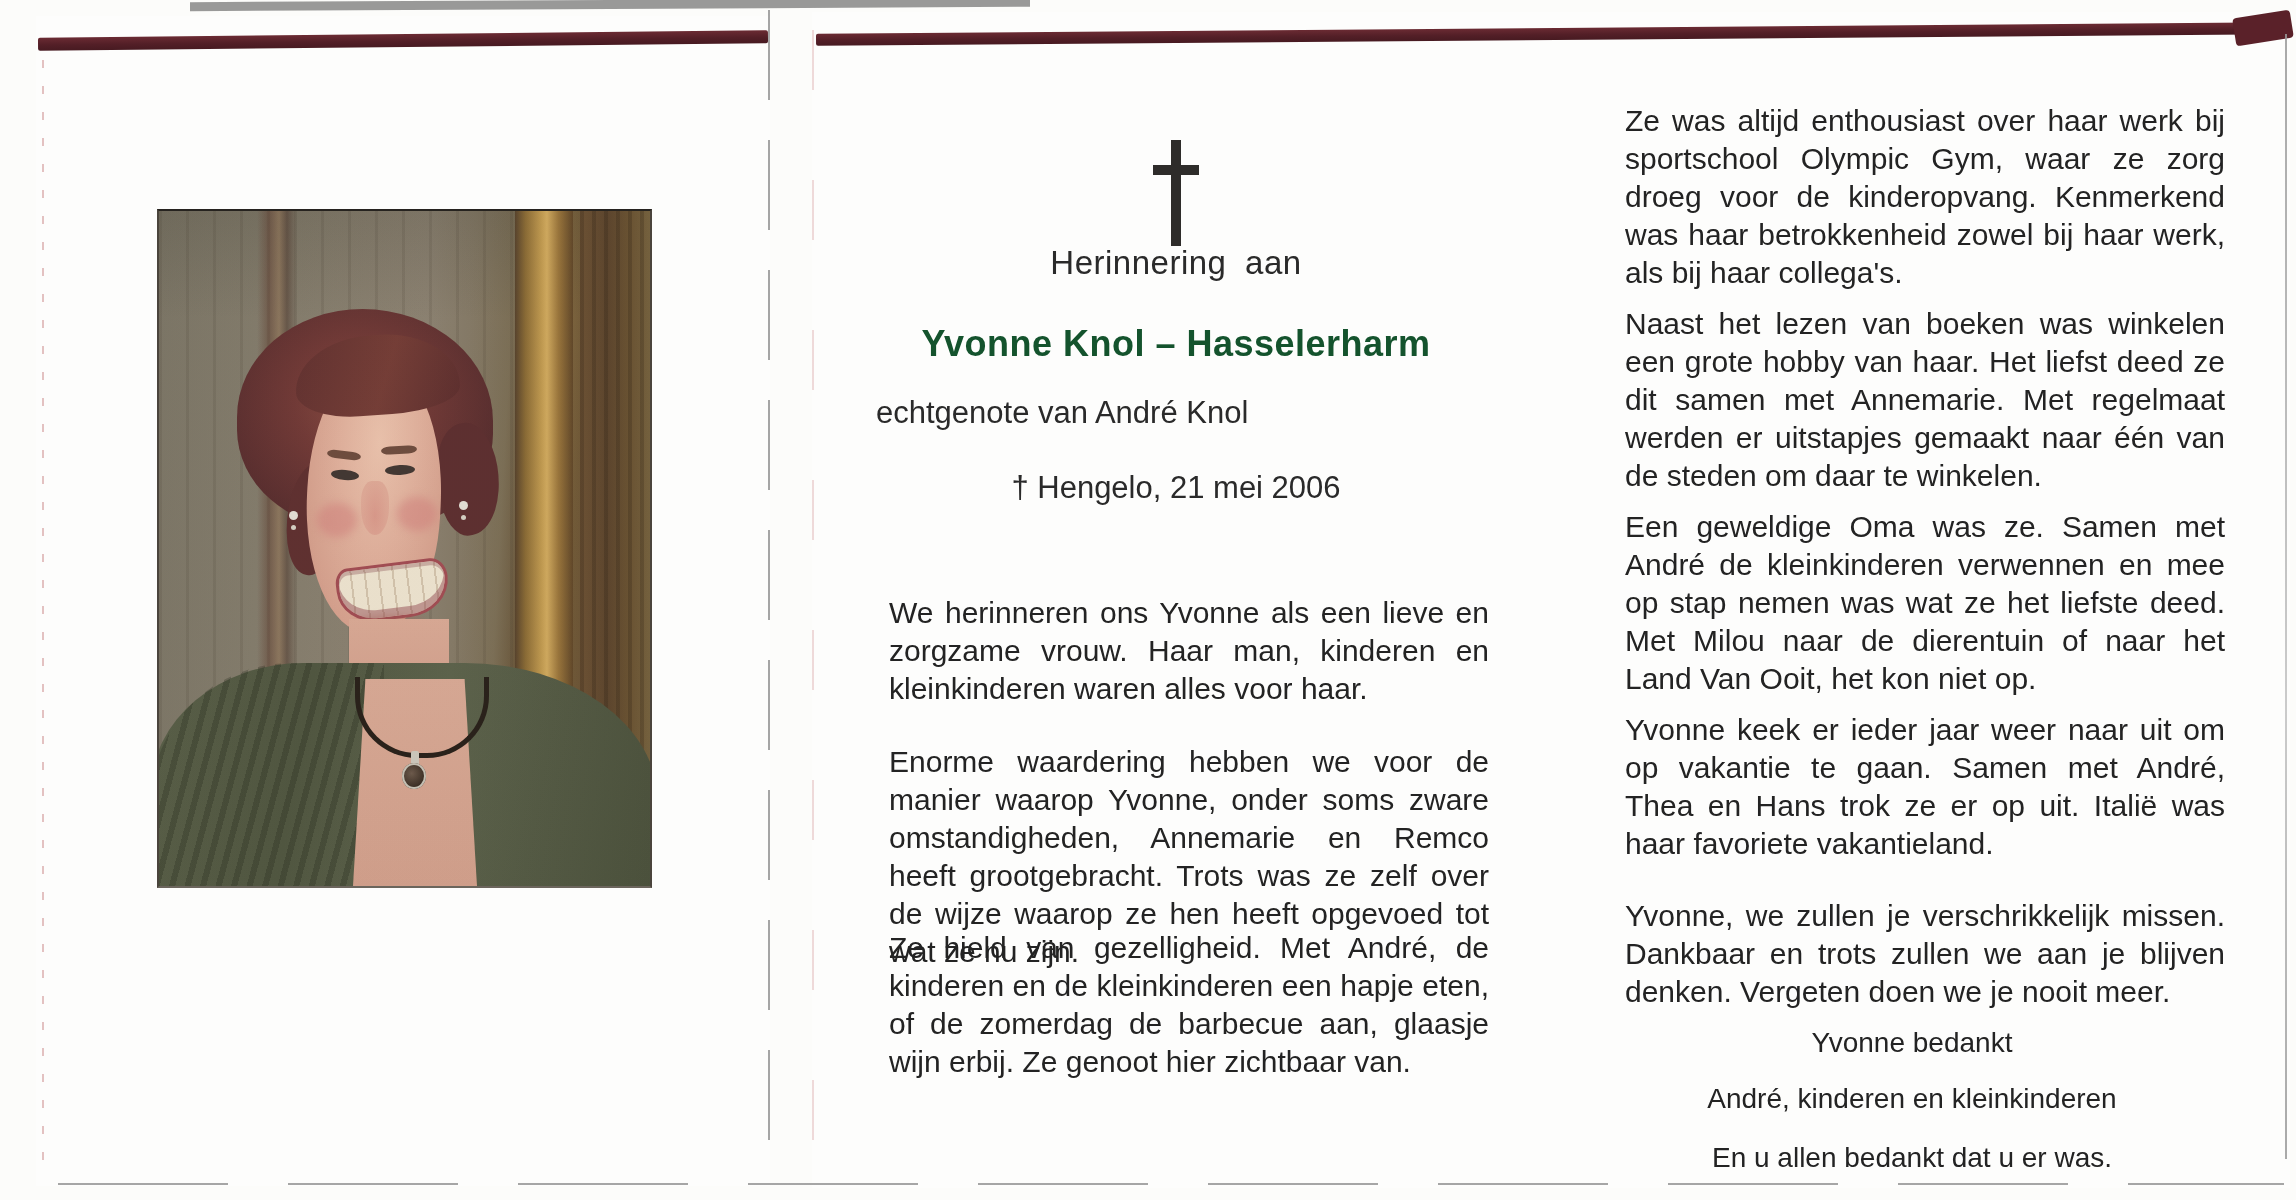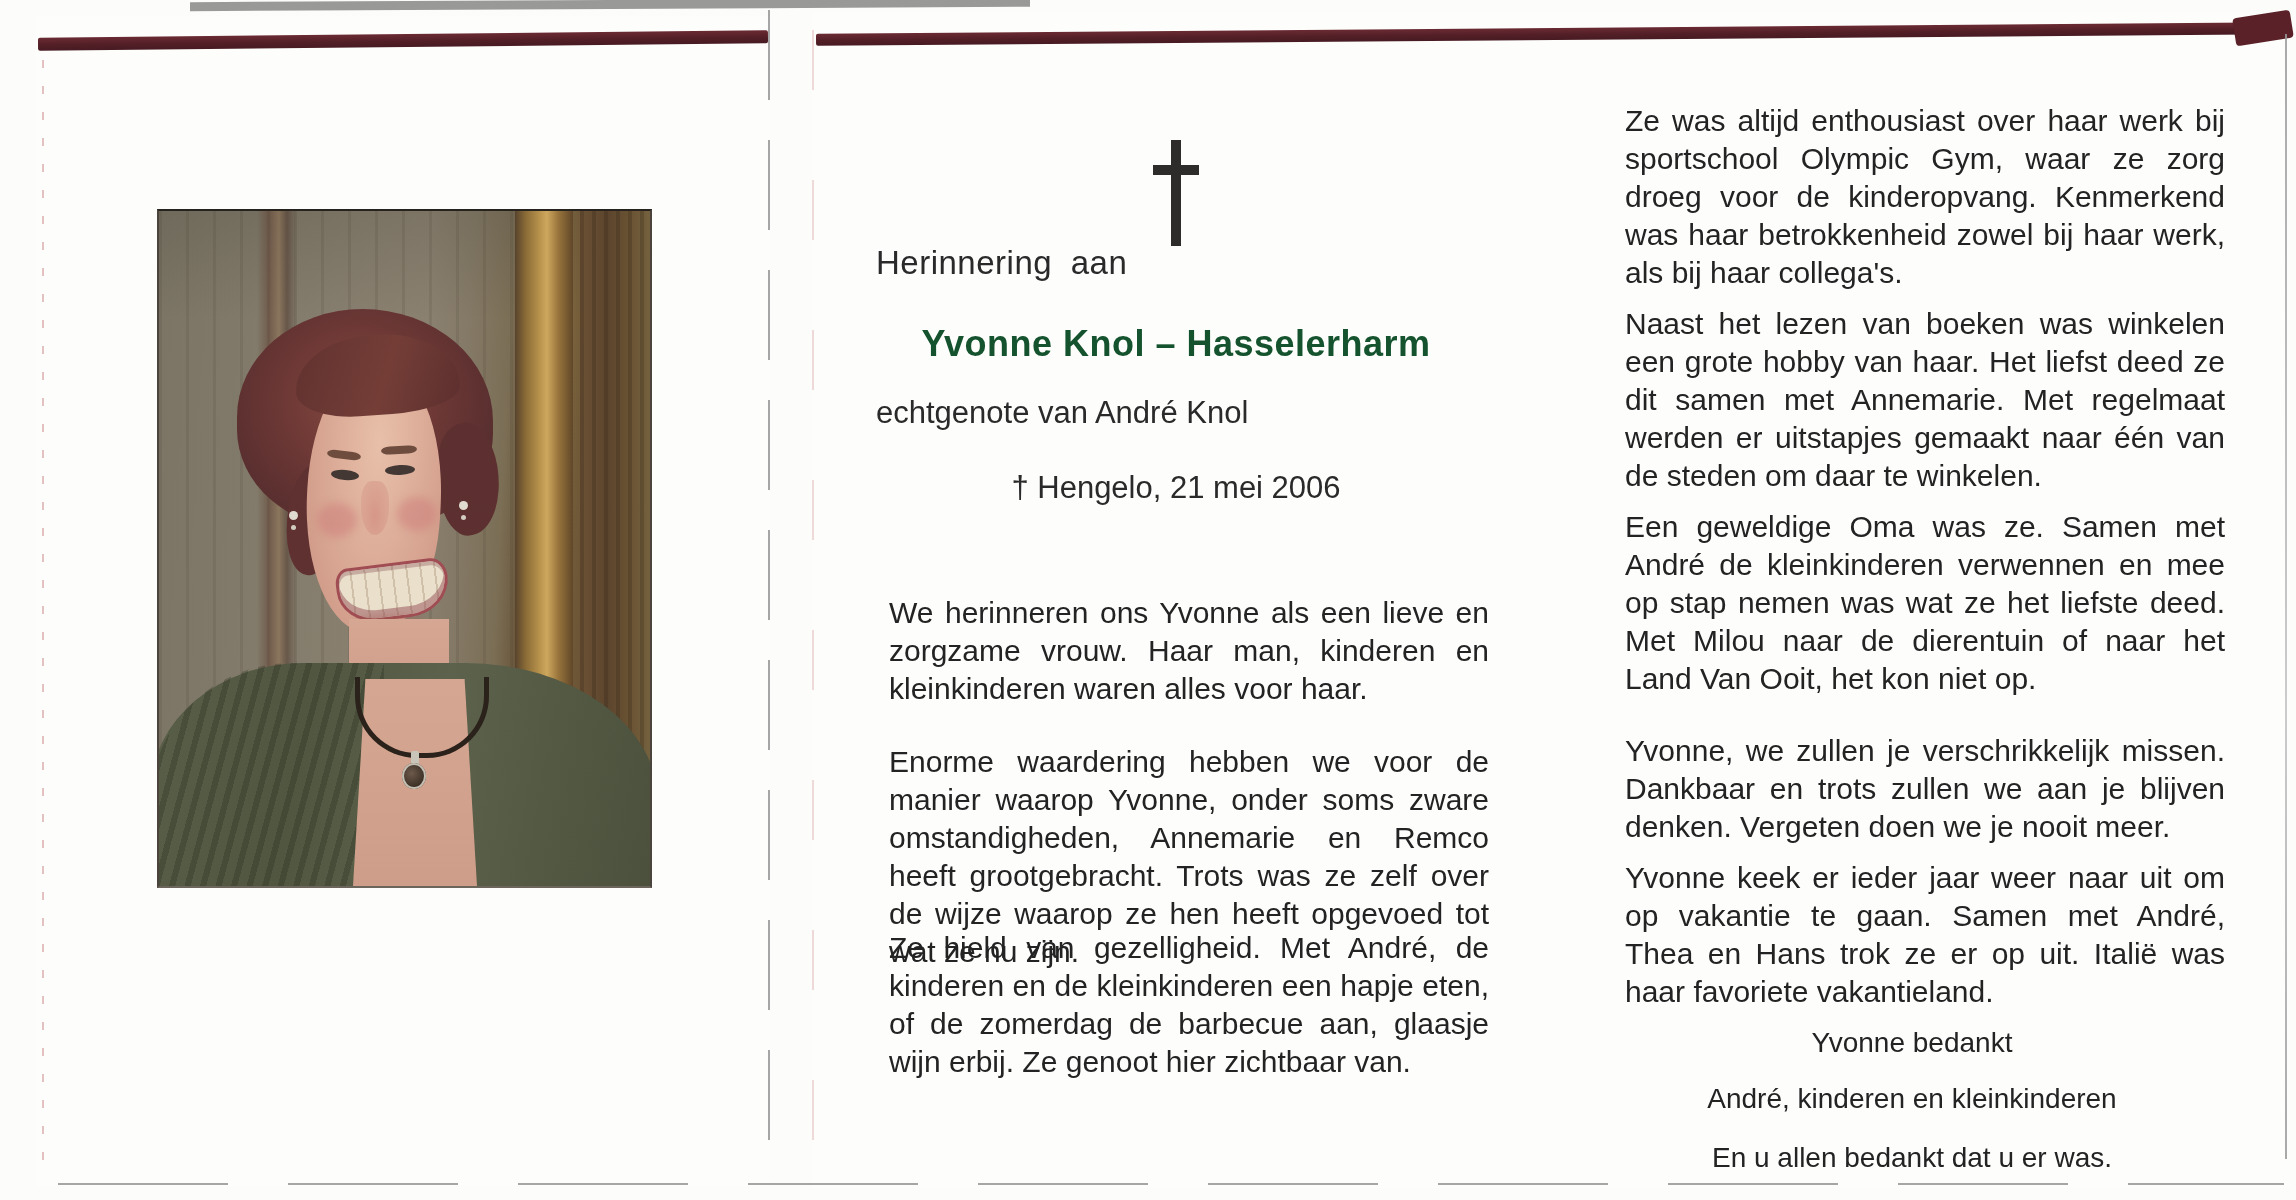--- a/index.html
+++ b/index.html
@@ -97,21 +97,21 @@
   .ph-earring-l{left:130px;top:300px;}
   .ph-earring-r{left:300px;top:290px;}
   .ph-veil{left:0;top:0;width:100%;height:100%;background:linear-gradient(rgba(120,110,90,.07),rgba(120,110,90,.07));}
 
   
   .col-mid{position:absolute;left:64px;top:0;width:600px;height:100%;}
   .col-right{position:absolute;left:800px;top:77px;width:600px;}
   .cross{position:absolute;left:50%;top:128px;width:46px;height:106px;transform:translateX(-50%);}
   .cross::before{content:"";position:absolute;left:50%;top:0;width:10px;height:106px;margin-left:-5px;background:#2e2c2a;}
   .cross::after{content:"";position:absolute;left:0;top:25px;width:46px;height:10px;background:#2e2c2a;}
-  .intro{position:absolute;top:232px;width:100%;font-size:33px;letter-spacing:.5px;word-spacing:9px;color:#2a2a2a;}
+  .intro{position:absolute;top:232px;width:100%;text-align:center;font-size:33px;letter-spacing:.5px;word-spacing:9px;color:#2a2a2a;}
   .name{position:absolute;top:310px;width:100%;text-align:center;font-size:36px;line-height:44px;font-weight:bold;letter-spacing:.5px;color:#14532d;}
   .relation{position:absolute;top:383px;width:100%;text-align:left;font-size:31px;color:#2a2a2a;}
   .dates{position:absolute;top:457px;width:100%;text-align:center;font-size:31px;line-height:38px;color:#2a2a2a;}
   .para{font-size:30px;line-height:38px;text-align:justify;color:#232323;margin:13px;width:100%;}
   .m1{position:absolute;top:569px;}
   .m2{position:absolute;top:718px;}
   .m3{position:absolute;top:904px;}
   .r5{margin-top:34px;}
   .closing{text-align:center;font-size:28px;line-height:38px;color:#232323;}
   .c1{margin-top:6px;}
@@ -169,22 +169,22 @@
       </div>
       <p class="para m1">We herinneren ons Yvonne als een lieve en zorgzame vrouw. Haar man, kinderen en kleinkinderen waren alles voor haar.</p>
       <p class="para m2">Enorme waardering hebben we voor de manier waarop Yvonne, onder soms zware omstandigheden, Annemarie en Remco heeft grootgebracht. Trots was ze zelf over de wijze waarop ze hen heeft opgevoed tot wat ze nu zijn.</p>
       <p class="para m3">Ze hield van gezelligheid. Met André, de kinderen en de kleinkinderen een hapje eten, of de zomerdag de barbecue aan, glaasje wijn erbij. Ze genoot hier zichtbaar van.</p>
     </div>
 
     <div class="col-right">
       <p class="para">Ze was altijd enthousiast over haar werk bij sportschool Olympic Gym, waar ze zorg droeg voor de kinderopvang. Kenmerkend was haar betrokkenheid zowel bij haar werk, als bij haar collega's.</p>
       <p class="para">Naast het lezen van boeken was winkelen een grote hobby van haar. Het liefst deed ze dit samen met Annemarie. Met regelmaat werden er uitstapjes gemaakt naar één van de steden om daar te winkelen.</p>
       <p class="para">Een geweldige Oma was ze. Samen met André de kleinkinderen verwennen en mee op stap nemen was wat ze het liefste deed. Met Milou naar de dierentuin of naar het Land Van Ooit, het kon niet op.</p>
+      <p class="para">Yvonne keek er ieder jaar weer naar uit om op vakantie te gaan. Samen met André, Thea en Hans trok ze er op uit. Italië was haar favoriete vakantieland.</p>
       <p class="para r5">Yvonne, we zullen je verschrikkelijk missen. Dankbaar en trots zullen we aan je blijven denken. Vergeten doen we je nooit meer.</p>
-      <p class="para">Yvonne keek er ieder jaar weer naar uit om op vakantie te gaan. Samen met André, Thea en Hans trok ze er op uit. Italië was haar favoriete vakantieland.</p>
       <div class="closing c1">Yvonne bedankt</div>
       <div class="closing c3">André, kinderen en kleinkinderen</div>
       <div class="closing c2">En u allen bedankt dat u er was.</div>
     </div>
   </div>
 
   <div class="strip strip-left"></div>
   <div class="strip strip-right"></div>
   <div class="strip-blob"></div>
 

